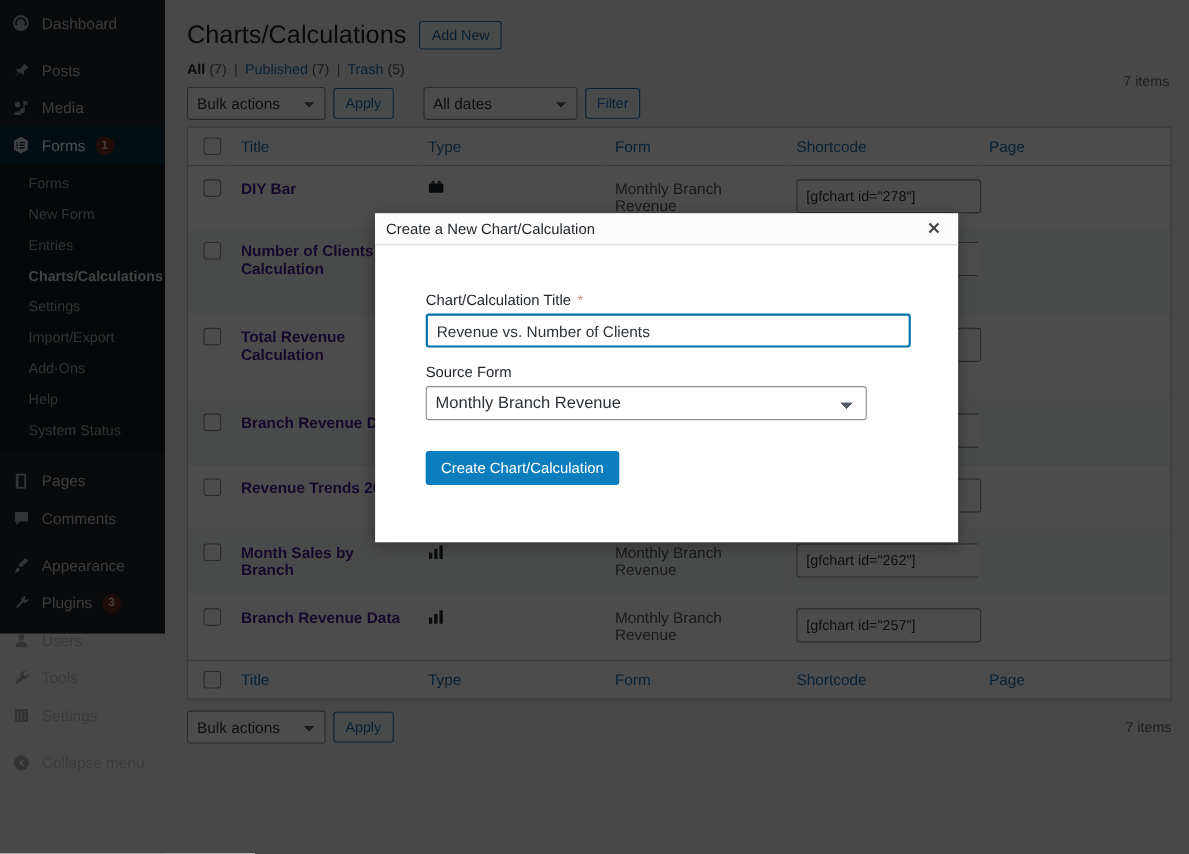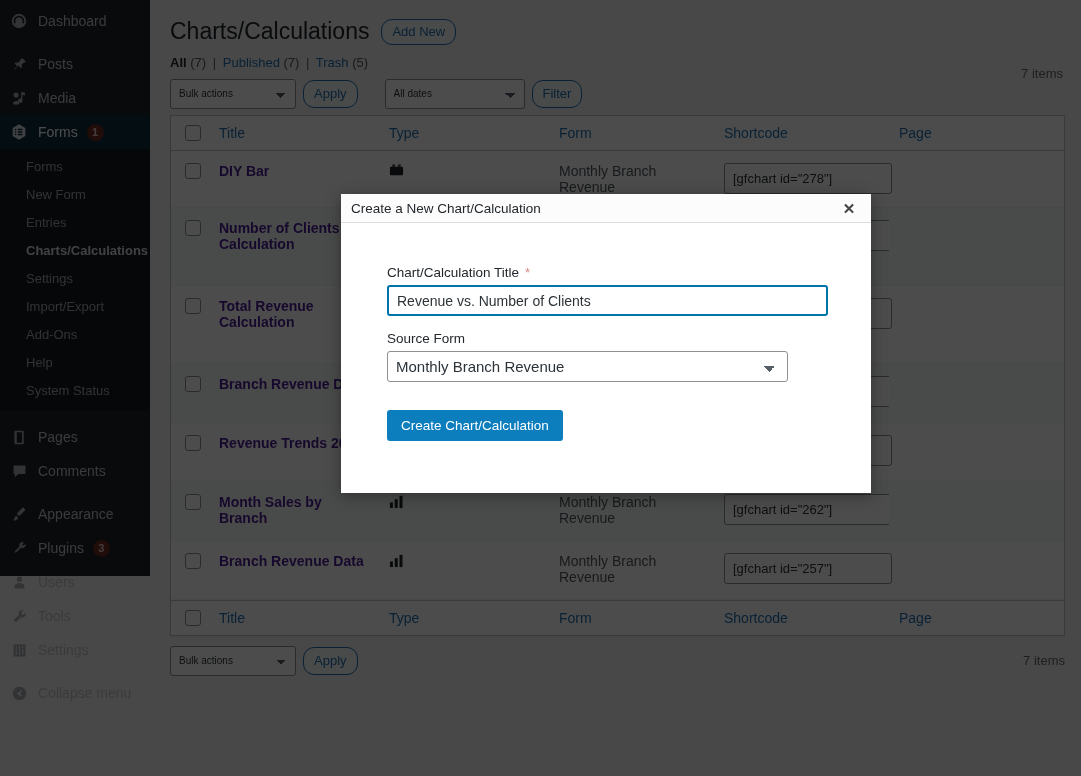--- a/index.html
+++ b/index.html
@@ -58,39 +58,39 @@
   #content {
     flex: 1 1 auto; background: #f0f0f1;
     padding: 8px 16px 0 20px; position: relative; overflow: hidden;
   }
   .head-row { display: flex; align-items: center; gap: 12px; padding-top: 9px; }
   h1.page-title { font-size: 23px; font-weight: 400; color: #1d2327; line-height: 1.3; }
   .btn {
     display: inline-flex; align-items: center; justify-content: center;
     height: 26px; padding: 0 10px;
     font-size: 13px; line-height: 1;
-    border: 1px solid #2271b1; border-radius: 11px;
+    border: 1px solid #2271b1; border-radius: 3px;
     background: #f6f7f7; color: #2271b1; cursor: pointer;
   }
   .btn.sm { height: 28px; }
 
   .subsubsub {
     margin: 8px 0 0; font-size: 13px; color: #2271b1;
   }
   .subsubsub .cnt { color: #50575e; }
   .subsubsub .cur { color: #1d2327; font-weight: 600; }
   .subsubsub .div { color: #646970; padding: 0 3px; }
 
   .tablenav {
     display: flex; align-items: center; gap: 7px;
     margin-top: 8px; position: relative; height: 32px;
   }
   select.wp {
     height: 30px; min-width: 126px; padding: 0 26px 0 8px;
-    font-size: 10px; color: #2c3338;
+    font-size: 14px; color: #2c3338;
     border: 1px solid #8c8f94; border-radius: 3px; background: #fff;
     appearance: none;
     background-image: linear-gradient(45deg, transparent 50%, #555d66 50%),
                       linear-gradient(135deg, #555d66 50%, transparent 50%);
     background-position: calc(100% - 14px) 13px, calc(100% - 9px) 13px;
     background-size: 5px 5px, 5px 5px;
     background-repeat: no-repeat;
   }
   select.wp.dates { min-width: 140px; }
   .gap { width: 13px; }

